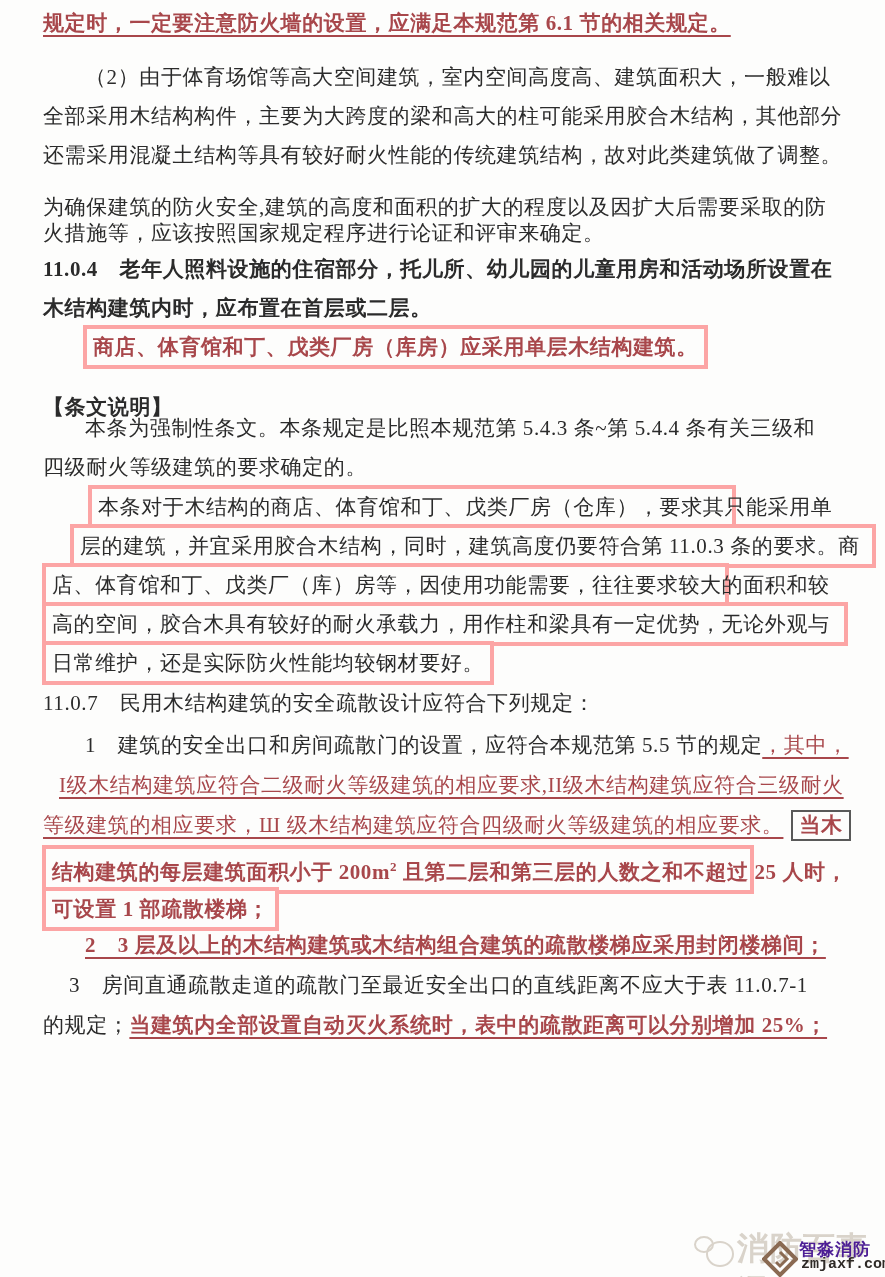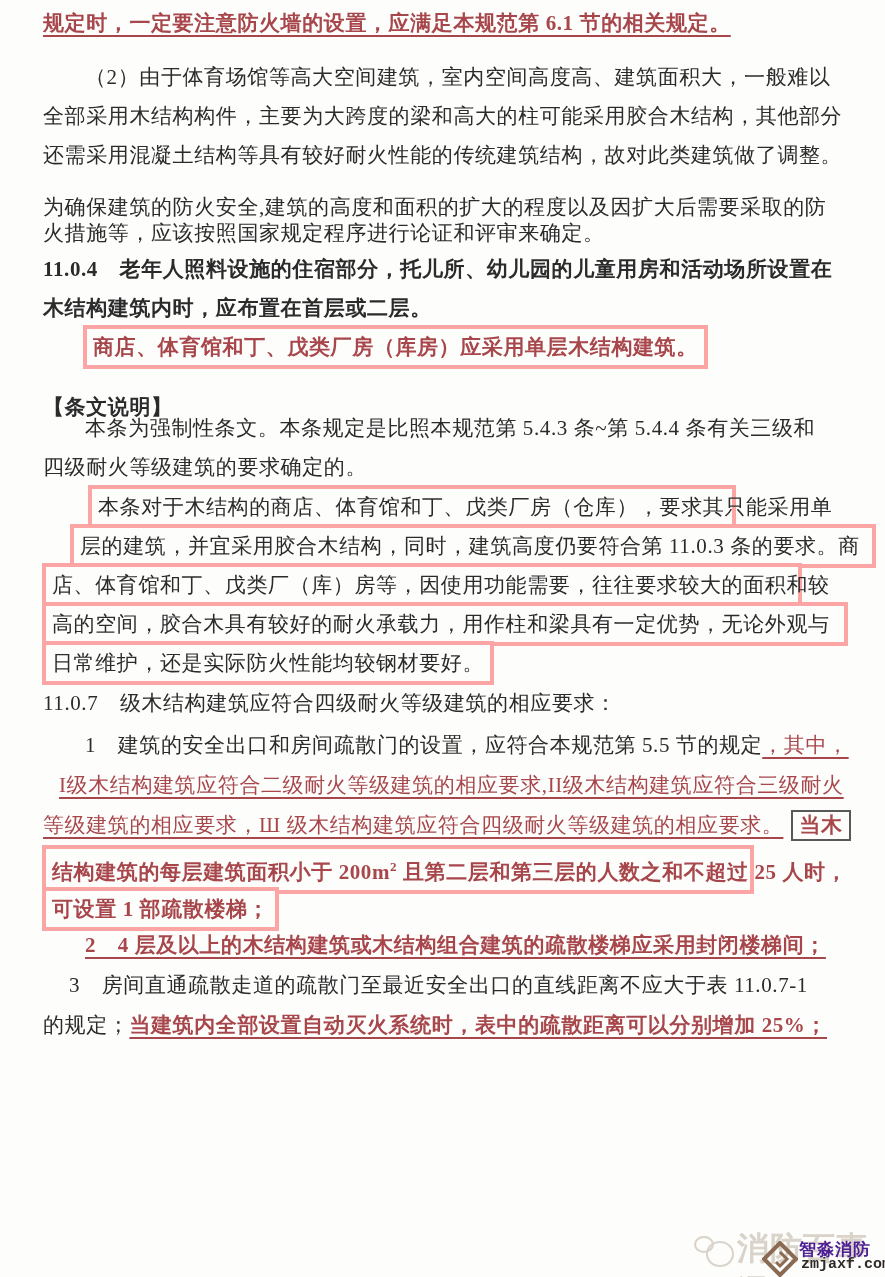--- a/index.html
+++ b/index.html
@@ -81,30 +81,30 @@
       <div class="line" style="top: 192px; left: 43px;"><span>为确保建筑的防火安全,建筑的高度和面积的扩大的程度以及因扩大后需要采取的防</span></div>
       <div class="line" style="top: 218px; left: 43px;"><span>火措施等，应该按照国家规定程序进行论证和评审来确定。</span></div>
       <div class="line" style="top: 254px; left: 43px;"><span class="b">11.0.4　老年人照料设施的住宿部分，托儿所、幼儿园的儿童用房和活动场所设置在</span></div>
       <div class="line" style="top: 293px; left: 43px;"><span class="b">木结构建筑内时，应布置在首层或二层。</span></div>
       <div class="line box" style="top: 325px; left: 83px;"><span class="red b">商店、体育馆和丁、戊类厂房（库房）应采用单层木结构建筑。</span></div>
       <div class="line" style="top: 392px; left: 43px;"><span class="b">【条文说明】</span></div>
       <div class="line" style="top: 413px; left: 85px;"><span>本条为强制性条文。本条规定是比照本规范第 5.4.3 条~第 5.4.4 条有关三级和</span></div>
       <div class="line" style="top: 452px; left: 43px;"><span>四级耐火等级建筑的要求确定的。</span></div>
       <div class="line box" style="top: 485px; left: 88px; width: 648px;"><span>本条对于木结构的商店、体育馆和丁、戊类厂房（仓库），要求其只能采用单</span></div>
       <div class="line box" style="top: 524px; left: 42px; width: 806px; margin-left: 28px;"><span>层的建筑，并宜采用胶合木结构，同时，建筑高度仍要符合第 11.0.3 条的要求。商</span></div>
-      <div class="line box" style="top: 563px; left: 42px; width: 760px;"><span>店、体育馆和丁、戊类厂（库）房等，因使用功能需要，往往要求较大的面积和较</span></div>
+      <div class="line box" style="top: 563px; left: 42px; width: 687px;"><span>店、体育馆和丁、戊类厂（库）房等，因使用功能需要，往往要求较大的面积和较</span></div>
       <div class="line box" style="top: 602px; left: 42px; width: 806px;"><span>高的空间，胶合木具有较好的耐火承载力，用作柱和梁具有一定优势，无论外观与</span></div>
       <div class="line box" style="top: 641px; left: 42px;"><span>日常维护，还是实际防火性能均较钢材要好。</span></div>
-      <div class="line" style="top: 688px; left: 43px;"><span>11.0.7　级木结构建筑应符合四级耐火等级建筑的相应要求：</span></div>
+      <div class="line" style="top: 688px; left: 43px;"><span>11.0.7　民用木结构建筑的安全疏散设计应符合下列规定：</span></div>
       <div class="line" style="top: 730px; left: 85px;"><span>1　建筑的安全出口和房间疏散门的设置，应符合本规范第 5.5 节的规定</span><span class="red u">，其中，</span></div>
       <div class="line" style="top: 770px; left: 43px; margin-left: 16px;"><span class="red u">I级木结构建筑应符合二级耐火等级建筑的相应要求,II级木结构建筑应符合三级耐火</span></div>
       <div class="line" style="top: 810px; left: 43px;"><span class="red u">等级建筑的相应要求，Ш 级木结构建筑应符合四级耐火等级建筑的相应要求。</span><span class="red b boxseg">当木</span></div>
       <div class="line box" style="top: 845px; left: 42px; width: 712px;"><span class="red b">结构建筑的每层建筑面积小于 200m</span><span class="red b sup">2</span><span class="red b"> 且第二层和第三层的人数之和不超过 25 人时，</span></div>
       <div class="line box" style="top: 887px; left: 42px;"><span class="red b">可设置 1 部疏散楼梯；</span></div>
-      <div class="line" style="top: 930px; left: 85px;"><span class="red b u">2　4 层及以上的木结构建筑或木结构组合建筑的疏散楼梯应采用封闭楼梯间；</span></div>
+      <div class="line" style="top: 930px; left: 85px;"><span class="red b u">2　3 层及以上的木结构建筑或木结构组合建筑的疏散楼梯应采用封闭楼梯间；</span></div>
       <div class="line" style="top: 970px; left: 69px;"><span>3　房间直通疏散走道的疏散门至最近安全出口的直线距离不应大于表  11.0.7-1</span></div>
       <div class="line" style="top: 1010px; left: 43px;"><span>的规定；</span><span class="red b u">当建筑内全部设置自动灭火系统时，表中的疏散距离可以分别增加 25%；</span></div>
     </div>
 
   <div class="wm-mascot">
     <span class="c1"></span>
     <span class="c2"></span>
   </div>
   <div class="wm-ghost">消防百事通</div>
   <div class="wm-logo">

